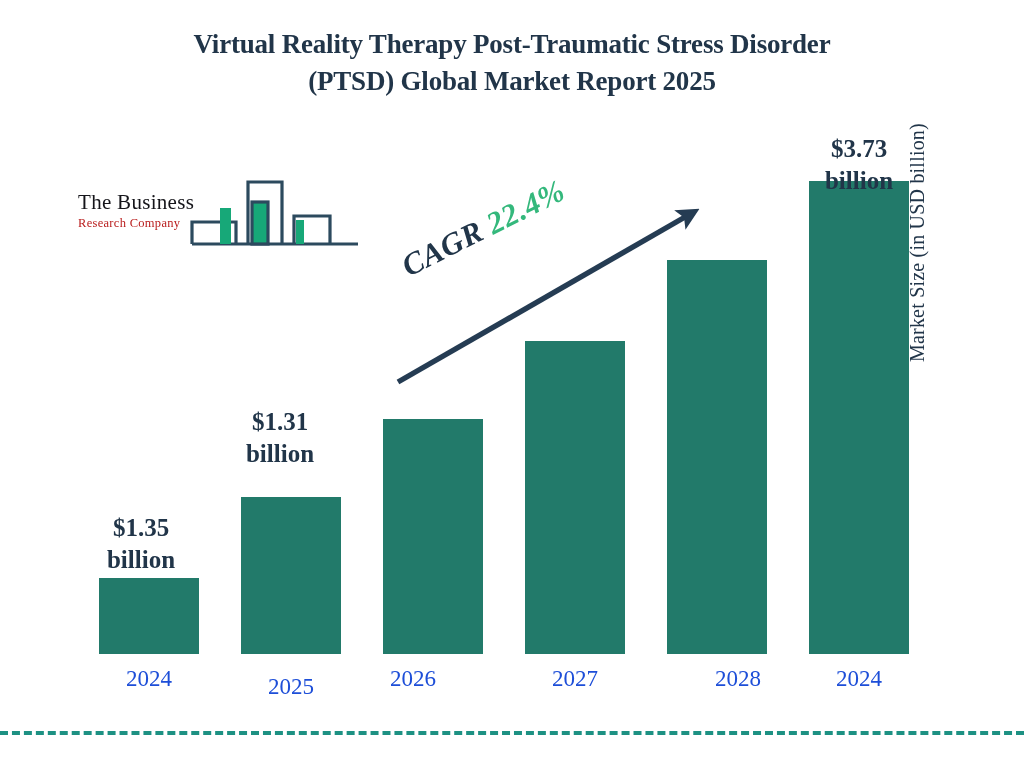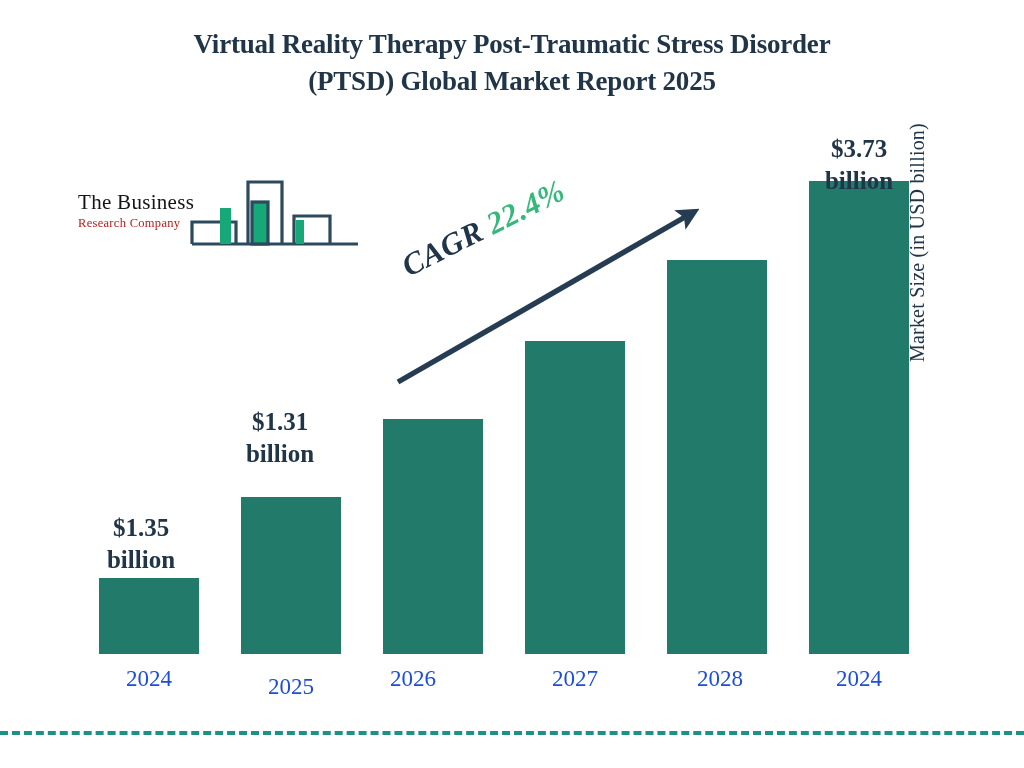--- a/index.html
+++ b/index.html
@@ -196,21 +196,21 @@
 
     <div class="bar-label" style="left:794px; top:117px;margin-top:16px;">
       <div>$3.73</div>
       <div>billion</div>
     </div>
 
     <div class="x-tick" style="left:99px;">2024</div>
     <div class="x-tick" style="left:241px;margin-top:8px;">2025</div>
     <div class="x-tick" style="left:363px;">2026</div>
     <div class="x-tick" style="left:525px;">2027</div>
-    <div class="x-tick" style="left:670px;">2028</div>
+    <div class="x-tick" style="left:688px;">2028</div>
     <div class="x-tick" style="left:809px;">2024</div>
 
     <svg class="cagr-arrow" width="1024" height="768" viewBox="0 0 1024 768">
       <defs>
         <marker id="arrowhead" markerWidth="4.2" markerHeight="4.2" refX="2.6" refY="2.1" orient="auto">
           <path d="M0,0 L4.2,2.1 L0,4.2 L0.9,2.1 Z" fill="#253c53"></path>
         </marker>
       </defs>
       <line x1="398" y1="382" x2="692" y2="213" stroke="#253c53" stroke-width="5.4" marker-end="url(#arrowhead)"></line>
     </svg>

